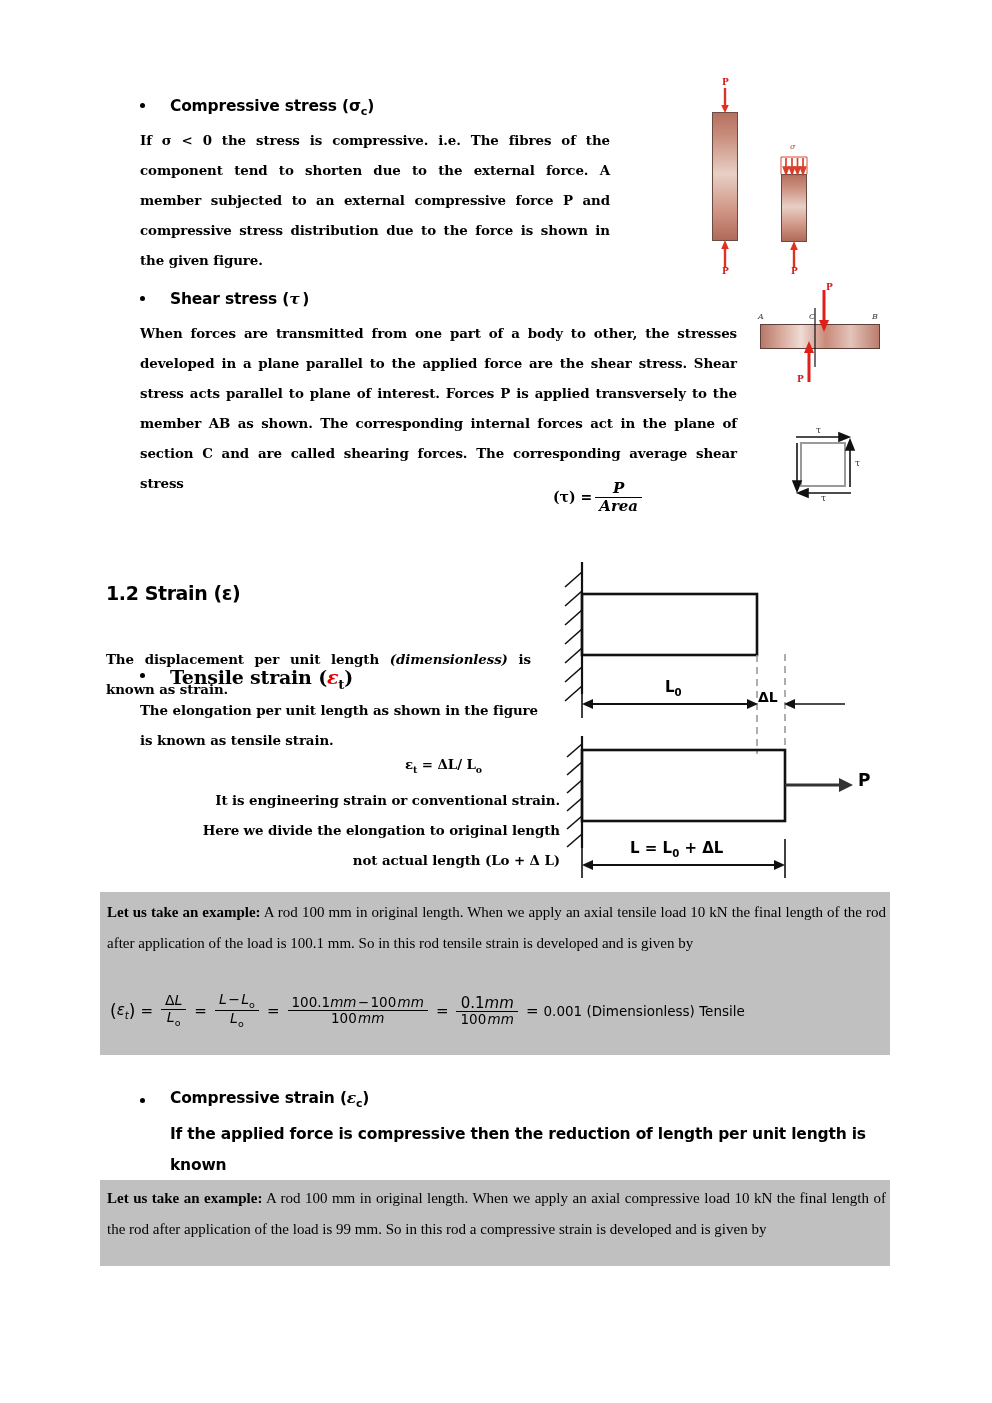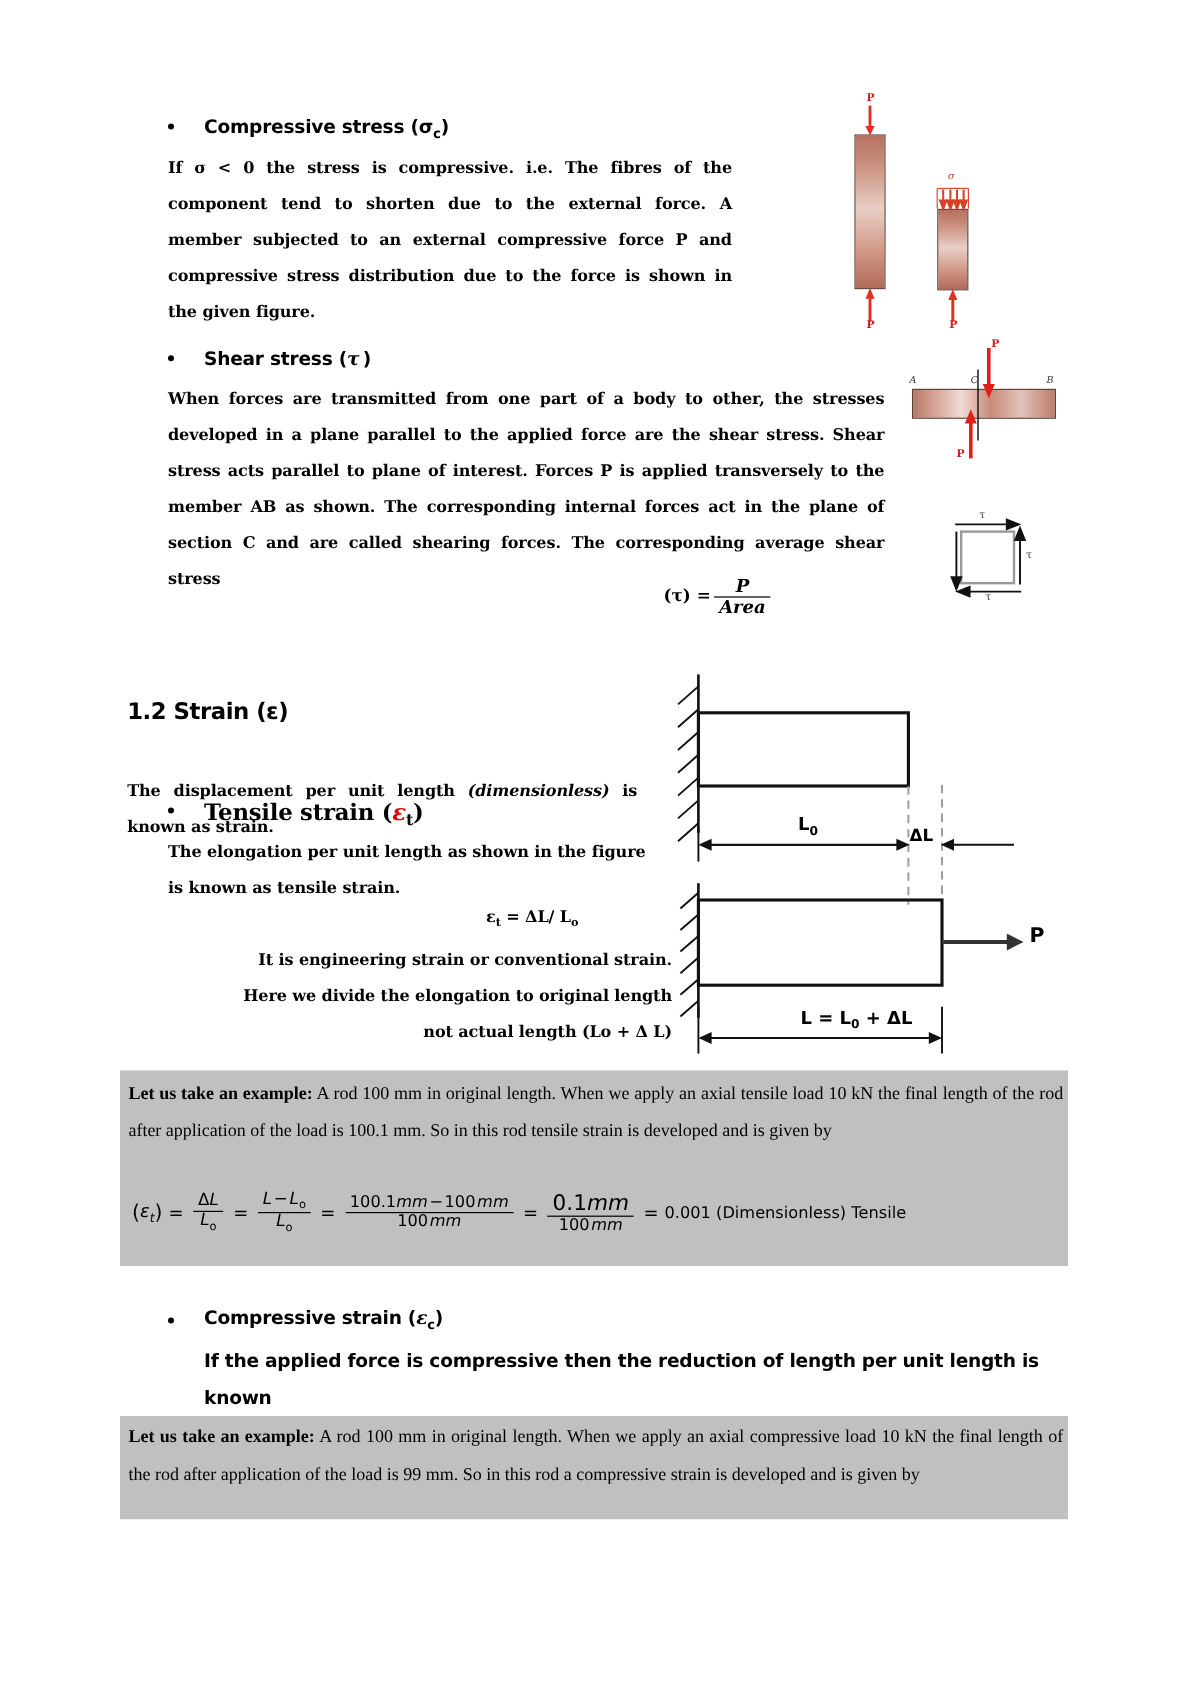--- a/index.html
+++ b/index.html
@@ -348,21 +348,21 @@
       <line x1="30" y1="307" x2="227" y2="307" stroke="#111" stroke-width="1.8"></line>
       <polygon points="27,307 38,302 38,312" fill="#111"></polygon>
       <polygon points="230,307 219,302 219,312" fill="#111"></polygon>
     </svg>
 
     <div class="fig-txt" style="left:110px; top:120px;">
       L<span class="s">0</span>
     </div>
     <div class="fig-txt" style="left:203px; top:131px; font-size:14px;">ΔL</div>
     <div class="fig-txt" style="left:303px; top:212px; font-size:17px;">P</div>
-    <div class="fig-txt" style="left:75px; top:281px;margin-left:37px;">
+    <div class="fig-txt" style="left:75px; top:281px;">
       L = L<span class="s">0</span> + ΔL
     </div>
   </div>
 
   <div class="grey-box" style="left:100px; top:892px; width:790px; height:163px;"></div>
 
   <div class="grey-text" style="left:107px; top:897px; width:779px;">
     <b>Let us take an example:</b><span> A rod 100 mm in original length. When we apply an axial tensile load 10 kN the final length of the rod after application of the load is 100.1 mm. So in this rod tensile strain is developed and is given by</span>
   </div>
 
@@ -380,21 +380,21 @@
       <span class="num" style="font-size:14px;"><span class="it">L</span> − <span class="it">L</span><span class="sub">o</span></span>
       <span class="den" style="font-size:14px;"><span class="it">L</span><span class="sub">o</span></span>
     </span>
     <span style="margin:0 5px;">=</span>
     <span class="frac">
       <span class="num" style="font-size:13.5px;">100.1<span class="it">mm</span> − 100 <span class="it">mm</span></span>
       <span class="den" style="font-size:13.5px;">100 <span class="it">mm</span></span>
     </span>
     <span style="margin:0 5px;">=</span>
     <span class="frac">
-      <span class="num" style="font-size:18px;">0.1<span class="it">mm</span></span>
+      <span class="num" style="font-size:15px;">0.1<span class="it">mm</span></span>
       <span class="den" style="font-size:13.5px;">100 <span class="it">mm</span></span>
     </span>
     <span style="margin:0 5px;">=</span>
     <span style="font-size:13.5px;">0.001 (Dimensionless) Tensile</span>
   </div>
 
   <div class="bullet-dot" style="left:140px; top:1098px;"></div>
   <div class="bullet-head" style="left:170px; top:1088px;">
     <span>Compressive strain (</span><span class="eps-it">ε</span><span style="font-size:0.7em; vertical-align:sub;">c</span><span>)</span>
   </div>

